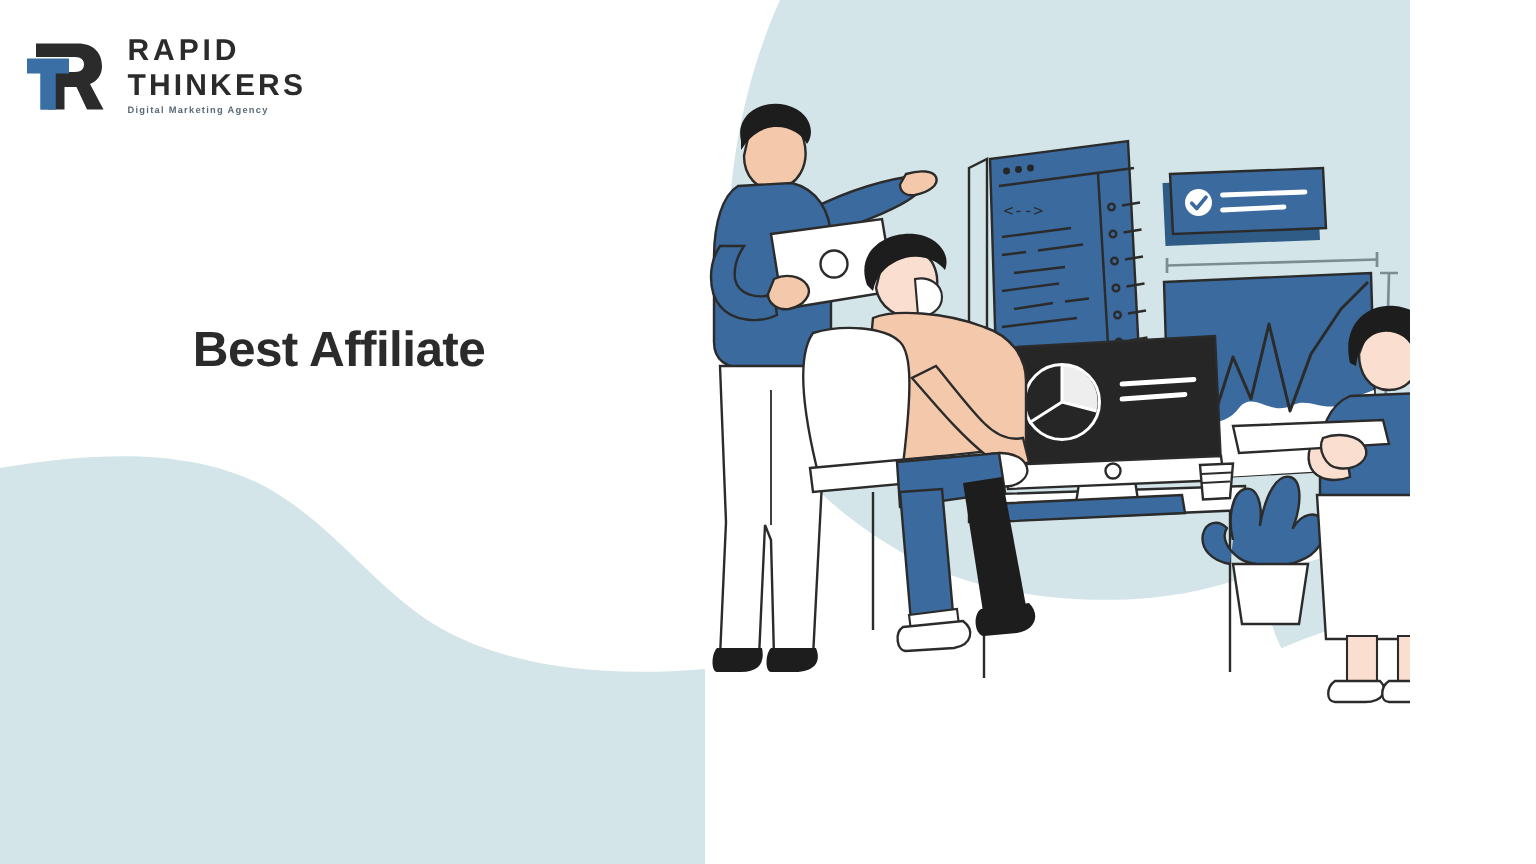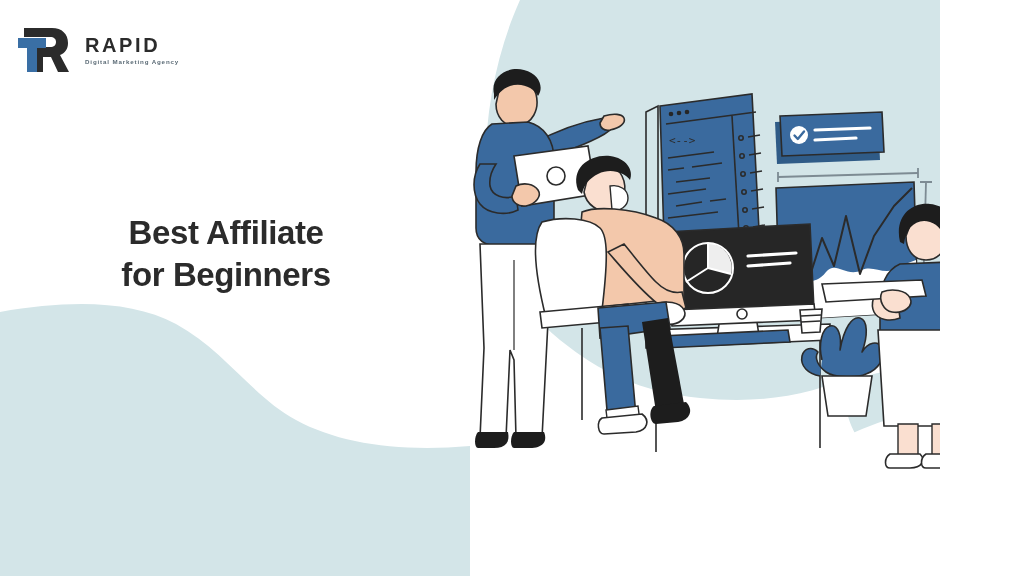--- a/index.html
+++ b/index.html
@@ -70,27 +70,27 @@
   <div class="logo">
     <svg class="logo-mark" viewBox="0 0 58 52">
 
       <path d="M6,4 H34 C44,4 50,10 50,19 C50,25 47,29 42,31 L51,48 H40 L33,33 H25 V48 H14 V23 H32 C36,23 38,21 38,18 C38,15 36,13 32,13 H6 Z" fill="#2b2b2b"></path>
 
       <path d="M0,14 H28 V24 H19 V48 H9 V24 H0 Z" fill="#3a6fa5"></path>
       <rect x="9" y="24" width="10" height="24" fill="#3a6fa5"></rect>
     </svg>
     <div class="logo-words">
       <div class="logo-l1">RAPID</div>
+      <div class="logo-l2">THINKERS</div>
       <div class="logo-l3">Digital Marketing Agency</div>
     </div>
   </div>
 
   <h1 class="headline">
     <span class="ln">Best Affiliate</span>
-    <span class="ln">for Beginners</span>
   </h1>
 
   <svg class="illus" viewBox="0 0 554 420">
     <defs>
       <style>
         .ln-d{stroke:#2b2b2b;stroke-width:1.6;fill:none;}
         .ln-w{stroke:#ffffff;stroke-width:3.2;fill:none;stroke-linecap:round;}
         .bl{fill:#3a6a9e;}
         .bl-d{fill:#2f5b87;}
         .wh{fill:#ffffff;}

